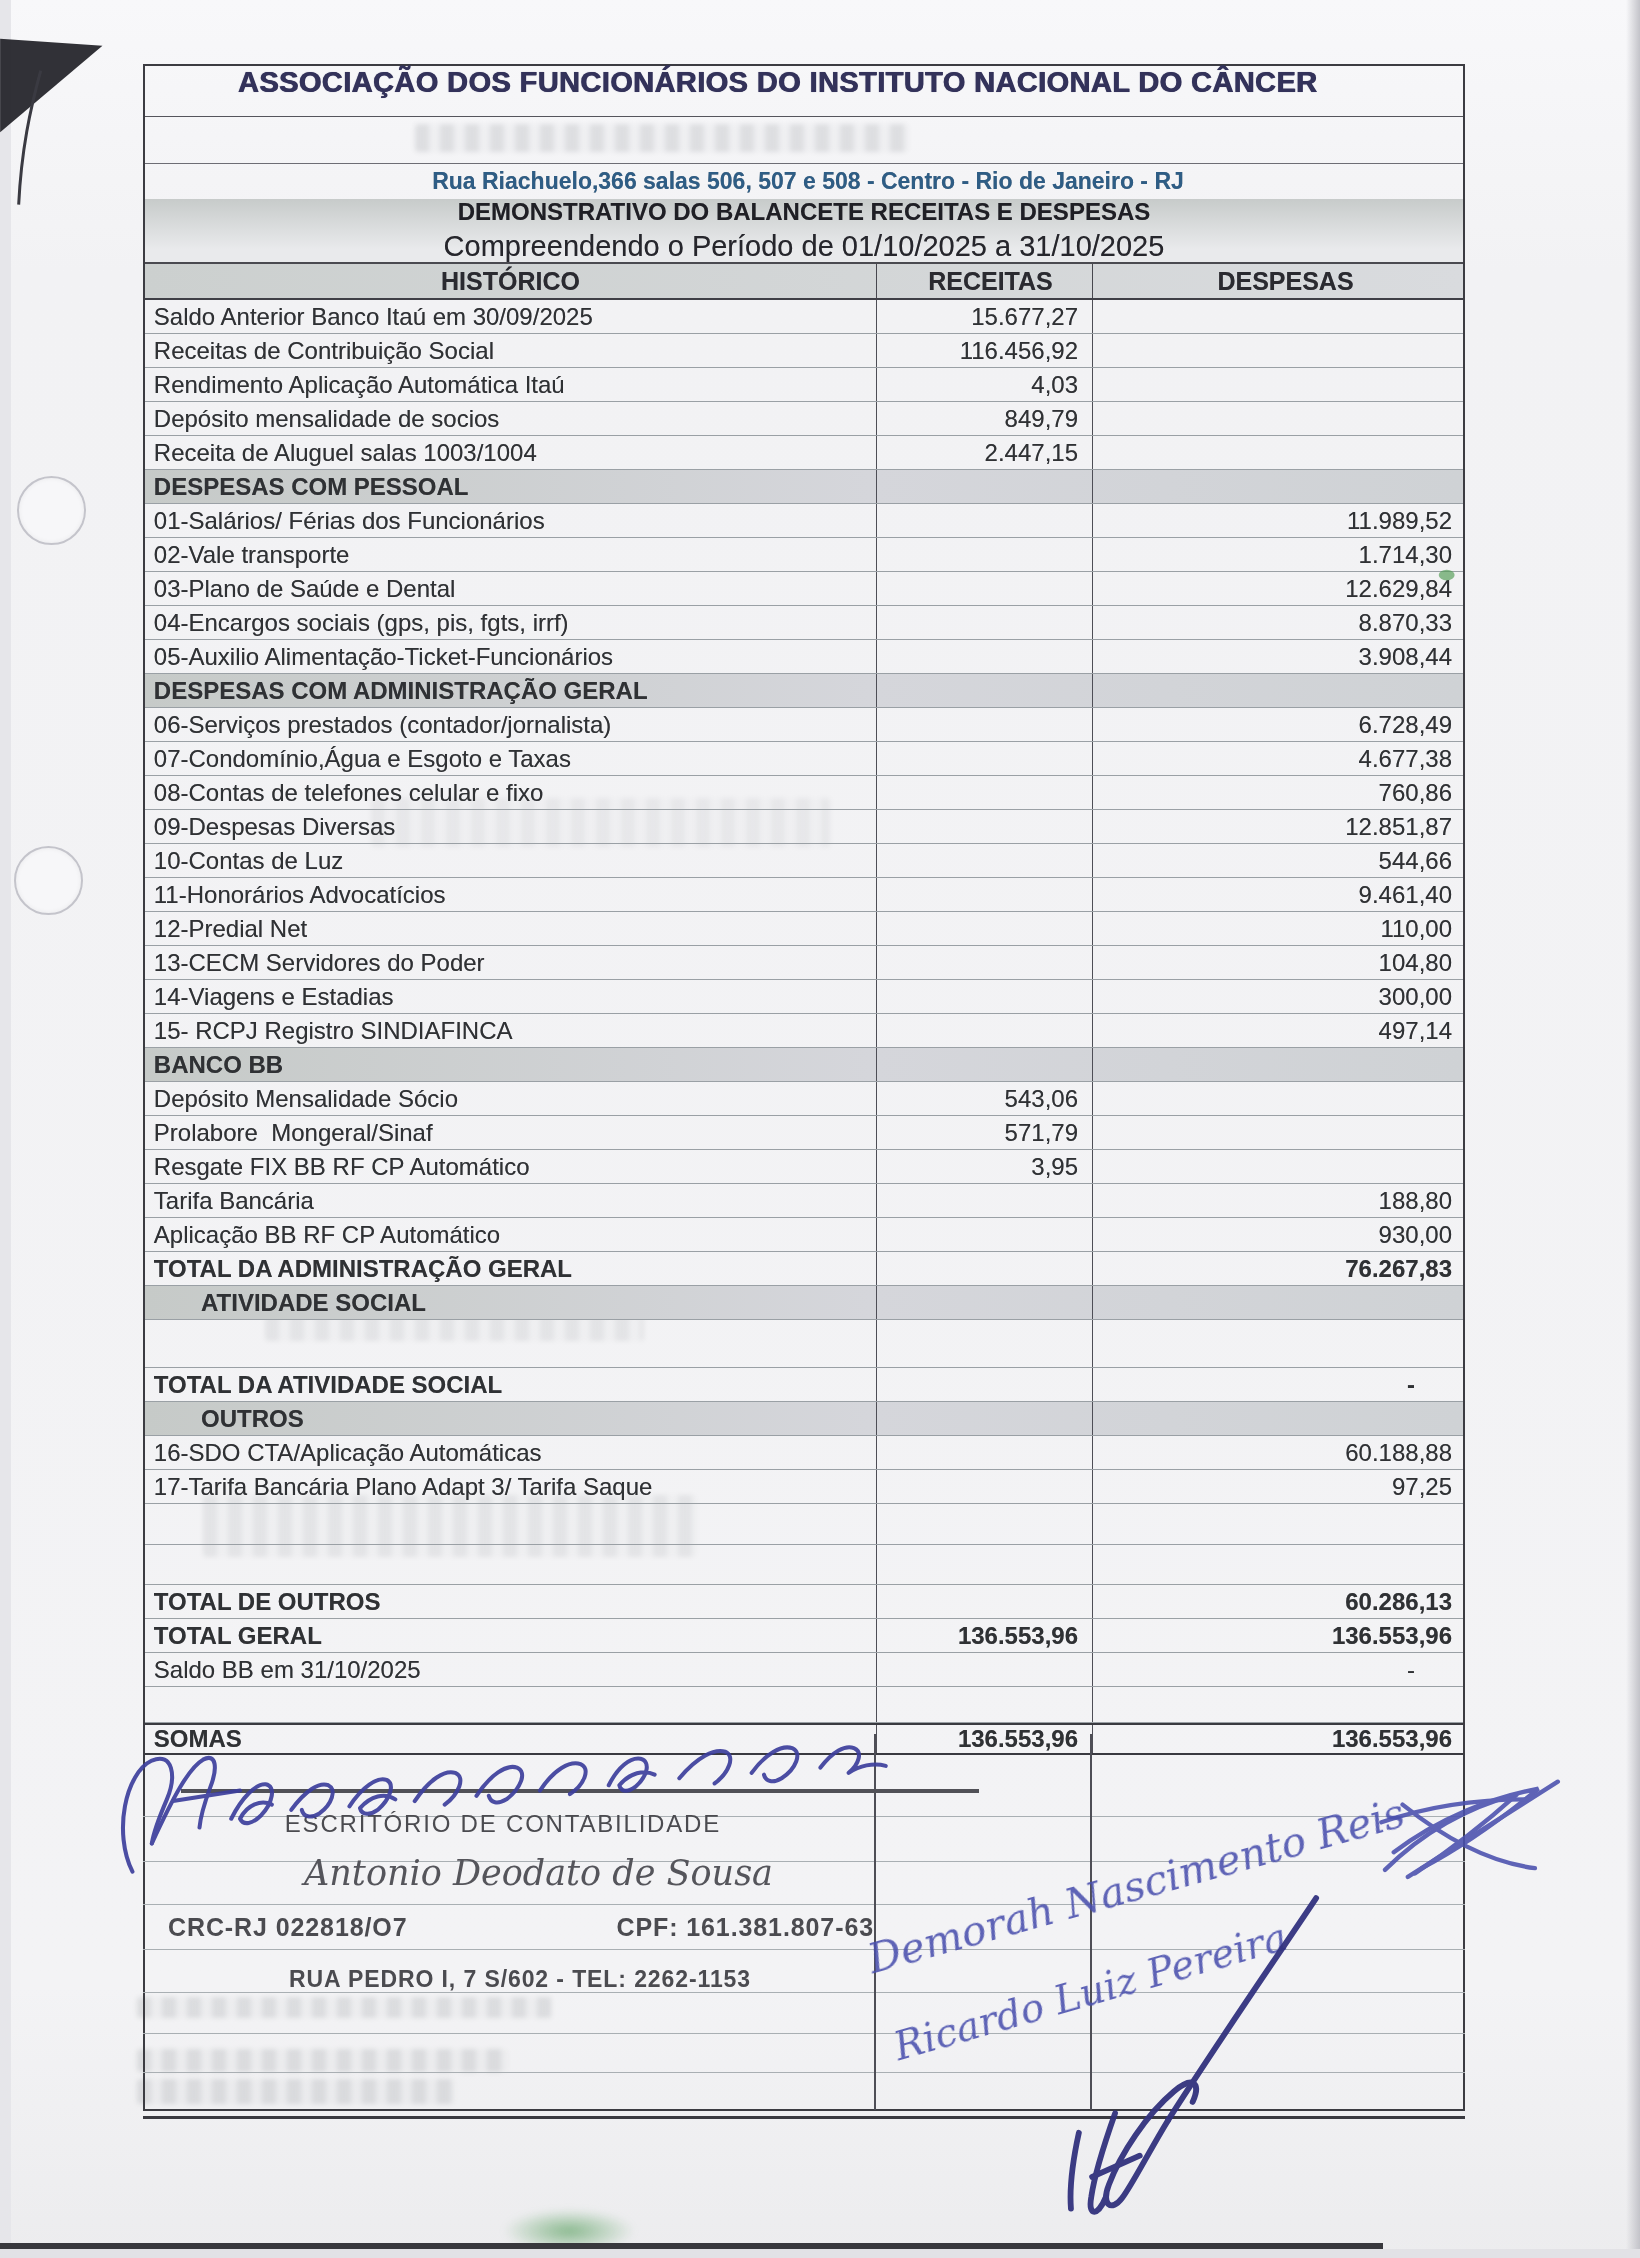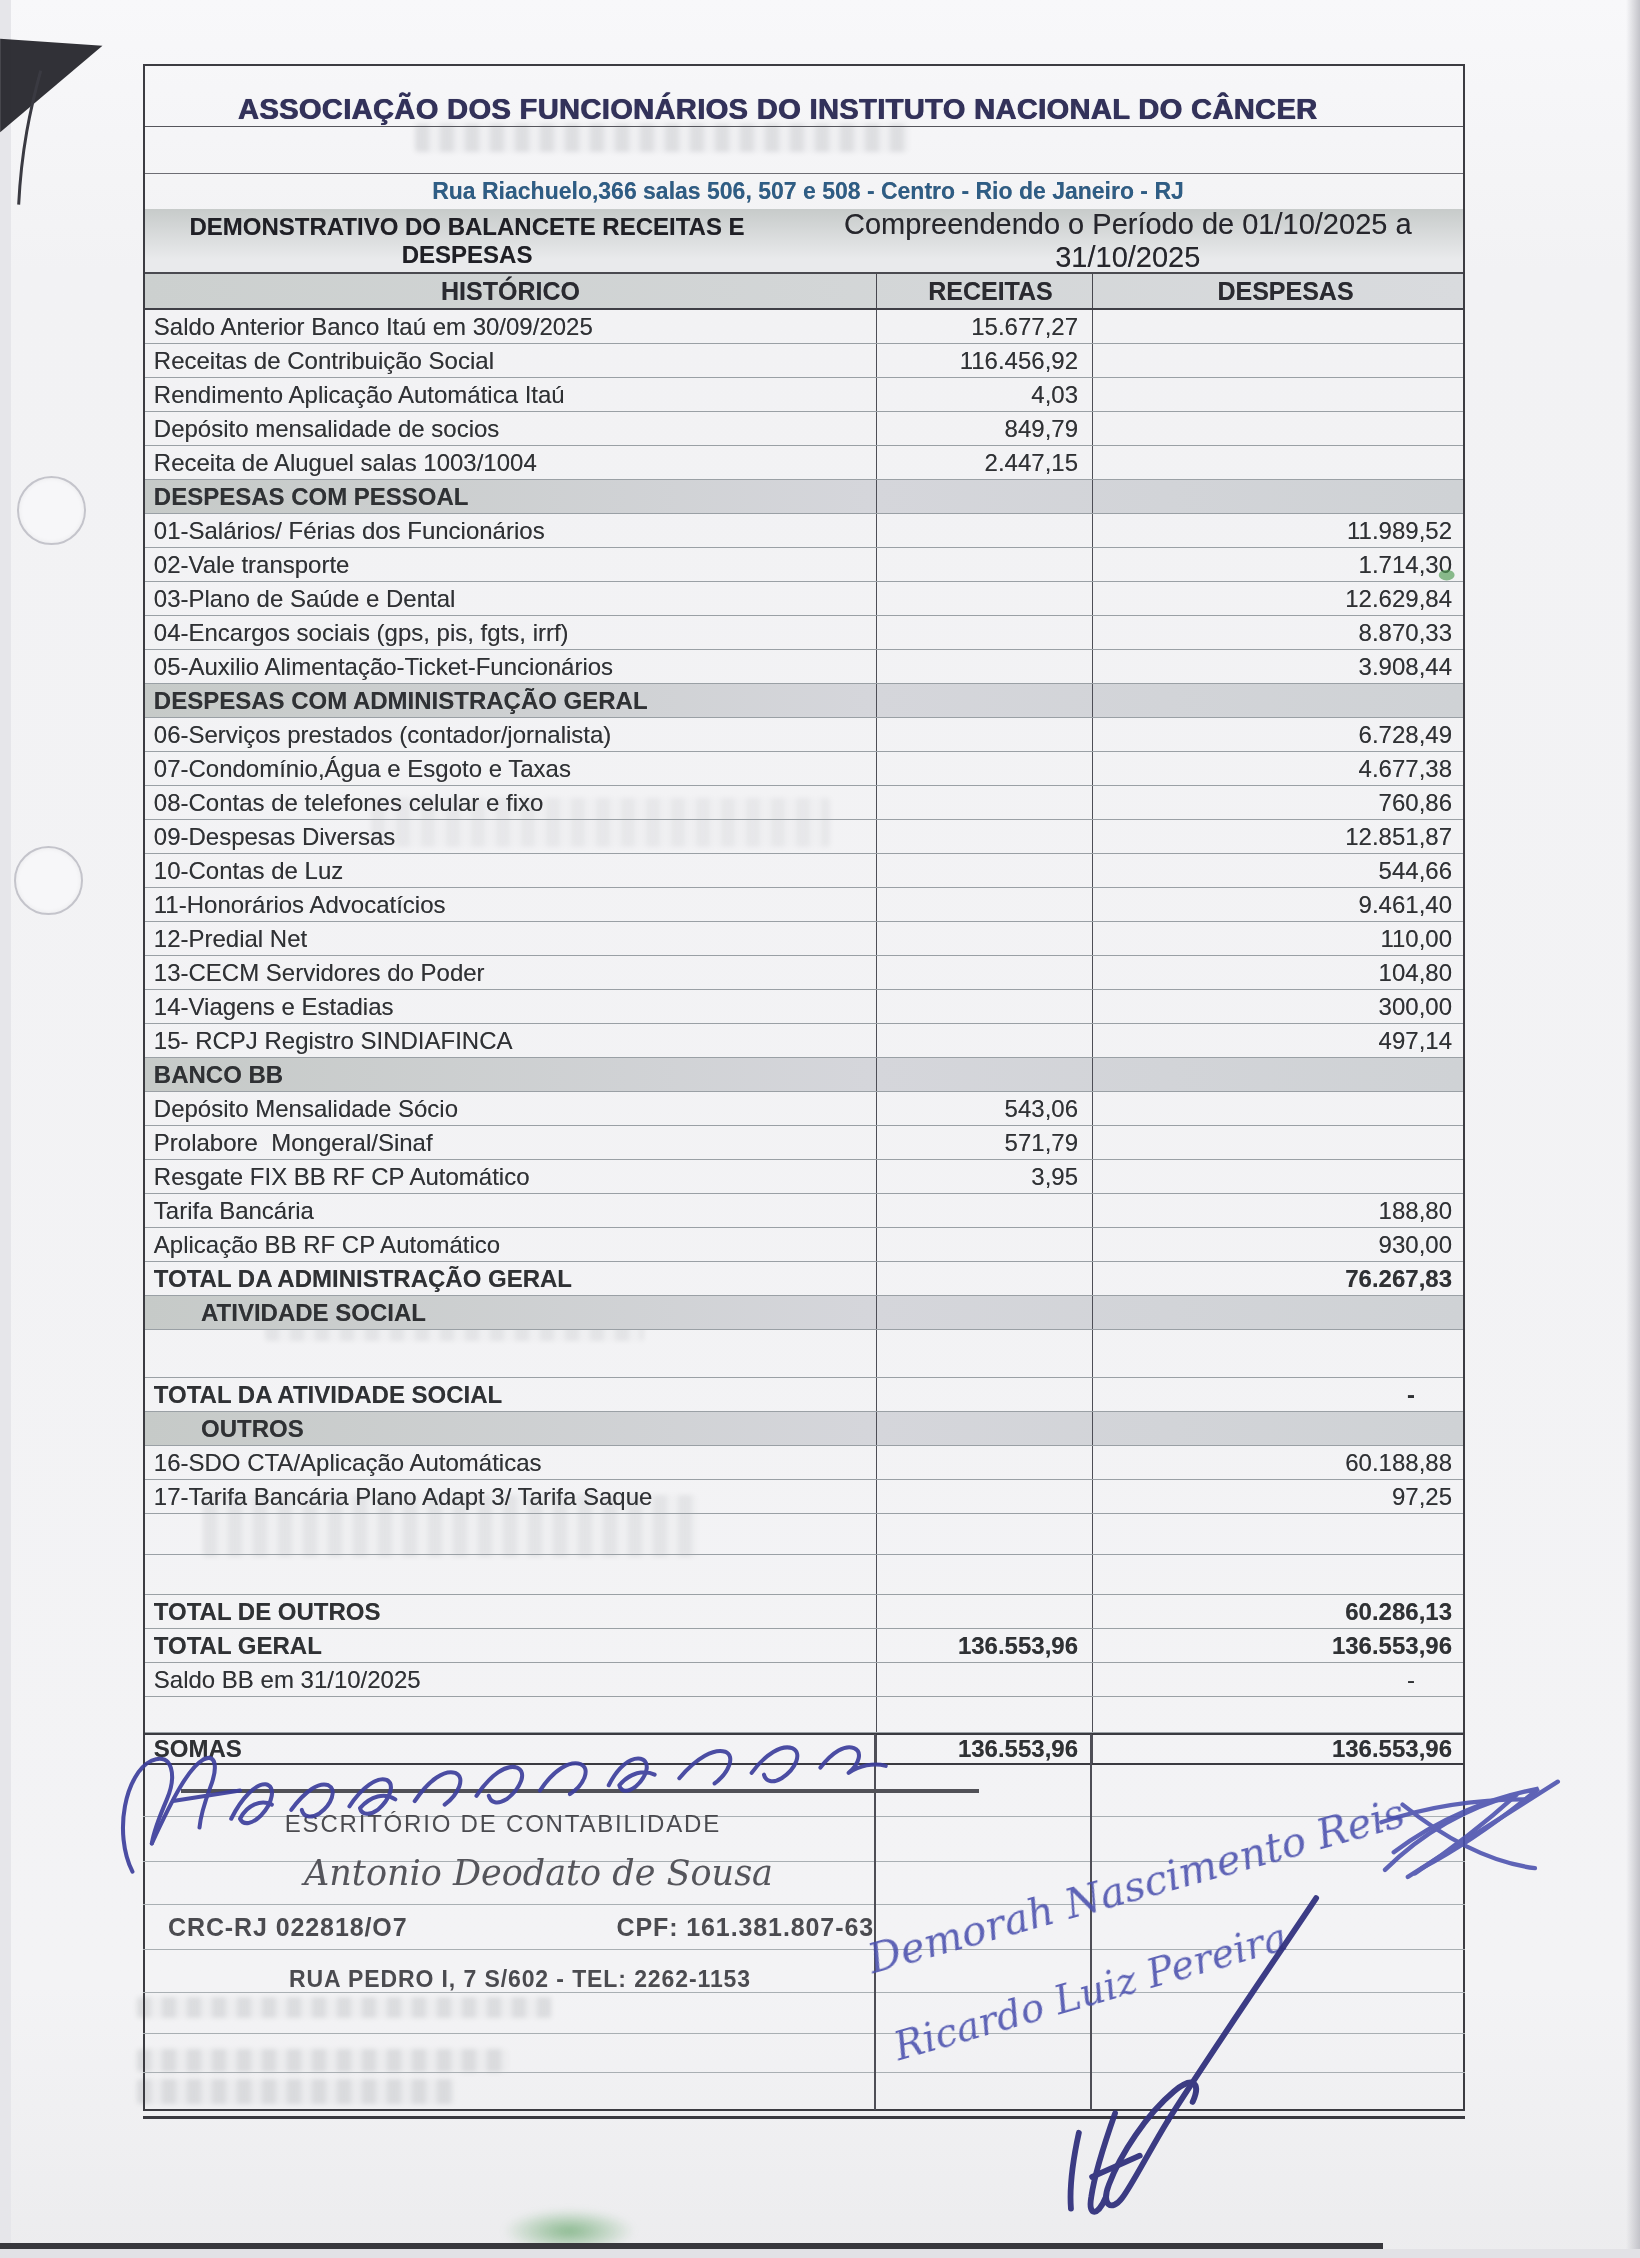--- a/index.html
+++ b/index.html
@@ -15,30 +15,30 @@
   .hole{position:absolute;width:65px;height:65px;border-radius:50%;
         border:2.6px solid #c4c4cb;background:#f7f7f9;box-shadow:inset 0 0 5.3px rgba(0,0,0,.06);}
   .ghost{position:absolute;border-radius:3.5px;filter:blur(2.6px);opacity:.45;
          background:repeating-linear-gradient(90deg,rgba(115,120,126,.40) 0 14px,rgba(115,120,126,.10) 14px 25px);}
   .green-blob{position:absolute;background:radial-gradient(closest-side,rgba(86,158,92,.65),rgba(86,158,92,0));filter:blur(3.5px);}
   
   .frame{position:absolute;left:143px;top:64px;width:1322px;height:2047px;
          border:2.6px solid #3c3c42;box-sizing:border-box;background:transparent;
          text-shadow:0 0 0.5px rgba(40,40,46,.45);}
   .double-bottom{position:absolute;left:143px;top:2116px;width:1322px;height:2.6px;background:#3a3a40;}
-  .title-row{height:61px;display:flex;align-items:flex-end;justify-content:center;
+  .title-row{height:51px;display:flex;align-items:flex-start;justify-content:center;
              border-bottom:1.8px solid #55555c;box-sizing:border-box;padding-right:53px;}
   .org-title{font-weight:bold;font-size:29px;letter-spacing:0.4px;color:#33325a;
              text-shadow:0.8px 0 0 #33325a, 0 0 0.9px rgba(51,50,90,.5);}
   .spacer-row{height:47px;border-bottom:1.8px solid #6d6d74;box-sizing:border-box;}
   .addr-row{height:35px;display:flex;align-items:center;justify-content:center;margin-left:8px;}
   .addr{font-weight:bold;font-size:23px;color:#2e5d85;}
   .demo-band{height:65px;box-sizing:border-box;border-bottom:2.6px solid #4a4a50;
              background:linear-gradient(180deg,#c7cbca,#e9eaec 80%);
-             display:flex;flex-direction:row;align-items:center;justify-content:center;gap:3.5px;text-align:center;}
+             display:flex;flex-direction:column;align-items:center;justify-content:center;gap:3.5px;text-align:center;}
   .doc-title{font-weight:bold;font-size:24px;color:#1f1f25;}
   .period{font-size:29px;color:#26262c;}
   .head-row{height:36px;display:grid;grid-template-columns:731px 216px 374px;box-sizing:border-box;
             border-bottom:2.6px solid #3f3f46;background:linear-gradient(90deg,#ccd0cf,#d9dbde);}
   .head-cell{display:flex;align-items:center;justify-content:center;font-weight:bold;font-size:25px;color:#2a2a30;}
   .head-cell.v{border-left:1.8px solid #47474e;box-sizing:border-box;padding-left:12px;}
   
   .trow{display:grid;grid-template-columns:731px 216px 374px;height:34px;
         border-bottom:0.9px solid #9aa0a5;box-sizing:border-box;font-size:24px;}
   .cell{display:flex;align-items:center;overflow:hidden;box-sizing:border-box;white-space:pre;}

